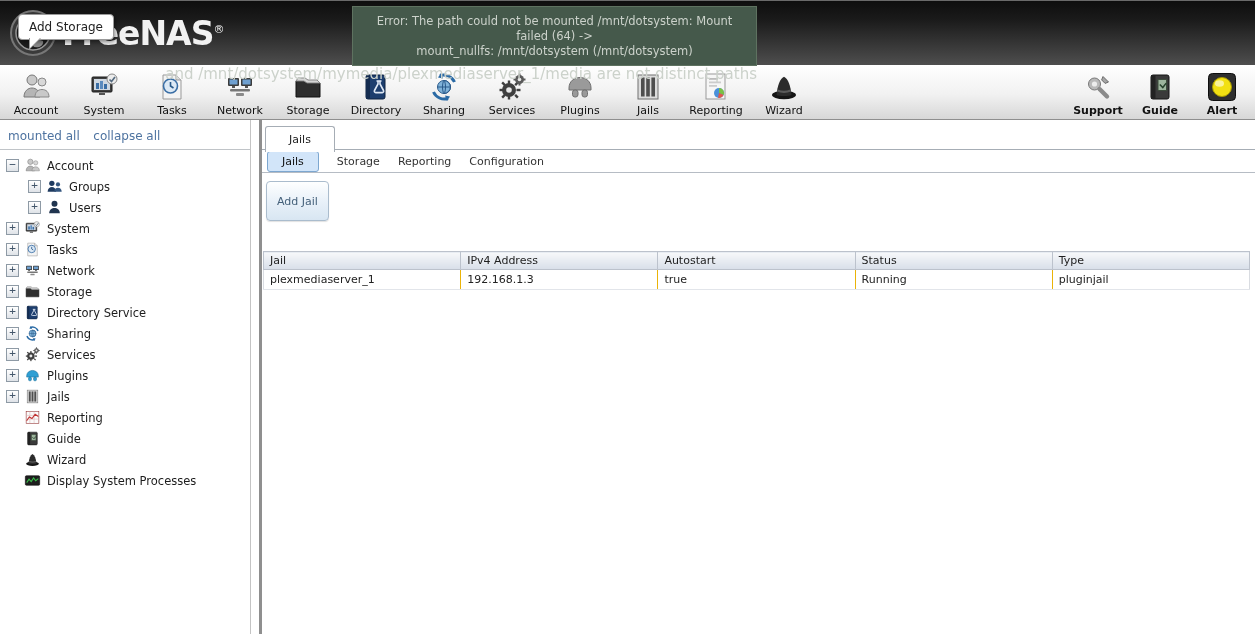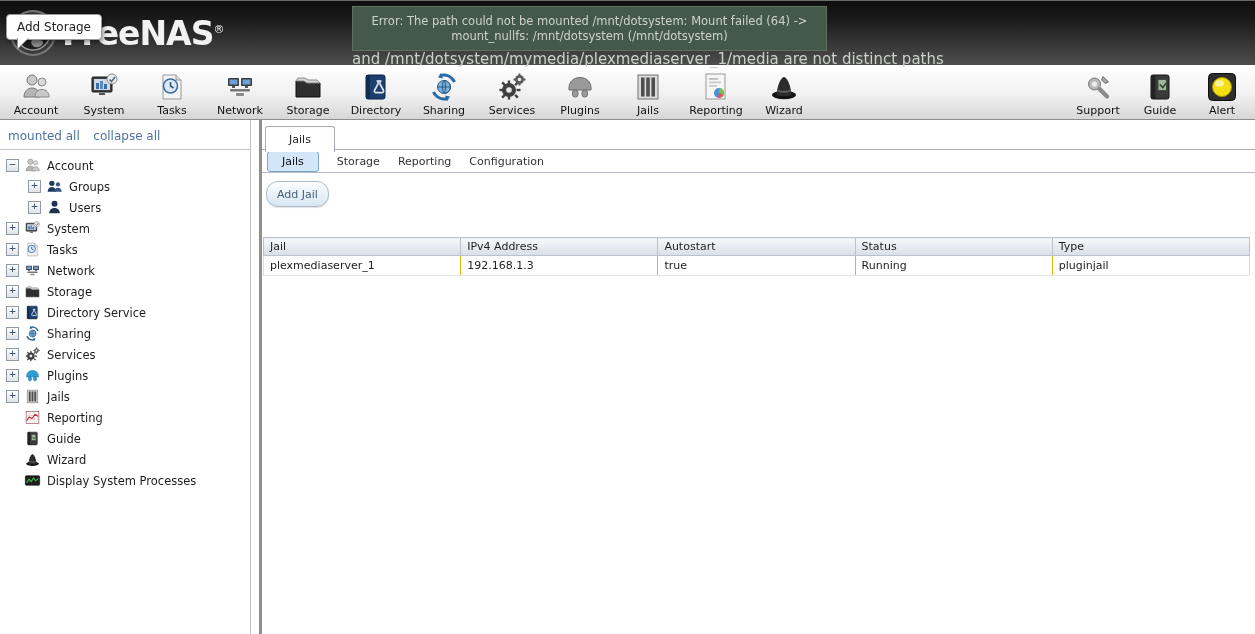--- a/index.html
+++ b/index.html
@@ -11,31 +11,31 @@
     height:65px; width:100%;
     background:linear-gradient(to bottom, #0e0e0e 0%, #1b1b1b 30%, #4e4e4e 100%);
     border-top:1px solid #6a6a6a;
     display:flex; align-items:center; position:relative;
   }
   .logo-area { display:flex; align-items:center; padding-left:8px; }
   .emblem { width:50px; height:50px; display:inline-block; }
   .logo-text { color:#f2f2f2; font-size:33px; font-weight:bold; letter-spacing:-1px; margin-left:4px; }
   .logo-reg { color:#f2f2f2; font-size:11px; vertical-align:super; font-weight:normal; }
 
-  .error-wrap { position:absolute; left:352px; top:5px; width:475px; display:flex; flex-direction:column; align-items:flex-start; }
+  .error-wrap { position:absolute; left:352px; top:5px; width:405px; display:flex; flex-direction:column; align-items:flex-end; }
   .error-box {
     width:100%; background:var(--error_bg,#45594b); border:1px solid var(--error_border,#5e7260);
     color:var(--error_text,#ccd2cb); text-align:center; font-size:11.5px; line-height:15px;
     padding:7px 6px 6px 6px; min-height:43px;
   }
   .error-line3 { color:var(--error_text,#c3c9c2); font-size:15px; line-height:14px; margin-top:1px; white-space:nowrap; }
 
   
   .tooltip {
-    position:absolute; left:6px; top:14px; z-index:50;
+    position:absolute; left:18px; top:14px; z-index:50;
     background:#fff; border:1px solid #9a9a9a; border-radius:4px;
     padding:5px 10px; font-size:12px; color:#222;
     box-shadow:1px 2px 4px rgba(0,0,0,0.45);
   }
   .tooltip::before {
     content:""; position:absolute; left:10px; bottom:-11px;
     border:6px solid transparent; border-top-color:#9a9a9a; border-left-color:#9a9a9a;
   }
   .tooltip::after {
     content:""; position:absolute; left:11px; bottom:-9px;
@@ -45,21 +45,21 @@
   
   .toolbar {
     height:55px; width:100%;
     background:linear-gradient(to bottom,#ffffff 0%,#f1f1f1 55%,#d7d7d7 100%);
     border-bottom:1px solid #8e8e8e;
     display:flex; align-items:center;
   }
   .tb-group { display:flex; }
   .tb-left { padding-left:2px; }
   .tb-spacer { flex:1; }
-  .tb-right { padding-right:2px; }
+  .tb-right { padding-right:2px;font-weight:bold; }
   .tb-item { width:68px; display:flex; flex-direction:column; align-items:center; cursor:pointer; padding-top:3px; }
   .tb-right .tb-item { width:62px; }
   .tb-icon { width:32px; height:32px; }
   .tb-icon svg { width:100%; height:100%; }
   .tb-label { margin-top:1px; color:#111; font-size:11px; white-space:nowrap; }
 
   
   .page-body { display:flex; height:514px; }
   .sidebar { width:251px; border-right:1px solid #c4c4c4; }
   .side-gap { width:8px; }
@@ -92,23 +92,23 @@
   .subtab-row { height:23px; border-bottom:1px solid #b6bcc4; display:flex; align-items:center; padding-left:5px; }
   .subtab {
     color:#333; padding:3px 9px; cursor:pointer; white-space:nowrap;
   }
   .subtab.active {
     background:var(--tab_active_bg,#d2e5f9); border:1px solid var(--tab_active_border,#7da7d0);
     border-radius:3px; padding:3px 14px; color:#111; margin-right:9px;
   }
   .btn-row { padding:8px 0 0 4px; }
   .add-btn {
-    height:26px; padding:0 10px; font-size:11px; color:#44607a; font-family:inherit;
+    height:40px; padding:0 10px; font-size:11px; color:#44607a; font-family:inherit;
     background:linear-gradient(to bottom,#feffff 0%,#e9f1f9 50%,#d8e6f2 100%);
-    border:1px solid #aabccd; border-radius:12px; cursor:pointer; box-shadow:0 1px 1px rgba(0,0,0,0.12);
+    border:1px solid #aabccd; border-radius:4px; cursor:pointer; box-shadow:0 1px 1px rgba(0,0,0,0.12);
   }
   .jails-table { border-collapse:collapse; table-layout:fixed; width:987px; margin:30px 0 0 1px; }
   .jails-table th {
     background:linear-gradient(to bottom,var(--table_header_top,#f7f8fa),var(--table_header_bottom,#d8dfe9));
     border:1px solid var(--table_border,#bcc2cc);
     text-align:left; font-weight:normal; color:#1e1e1e; padding:2px 6px; height:18px; cursor:pointer;
   }
   .jails-table td {
     border-bottom:1px solid #e2e5ea; border-left:1px solid #eef0f3; border-right:1px solid #eab308;
     color:#222; padding:3px 6px; height:18px; background:#fff;

